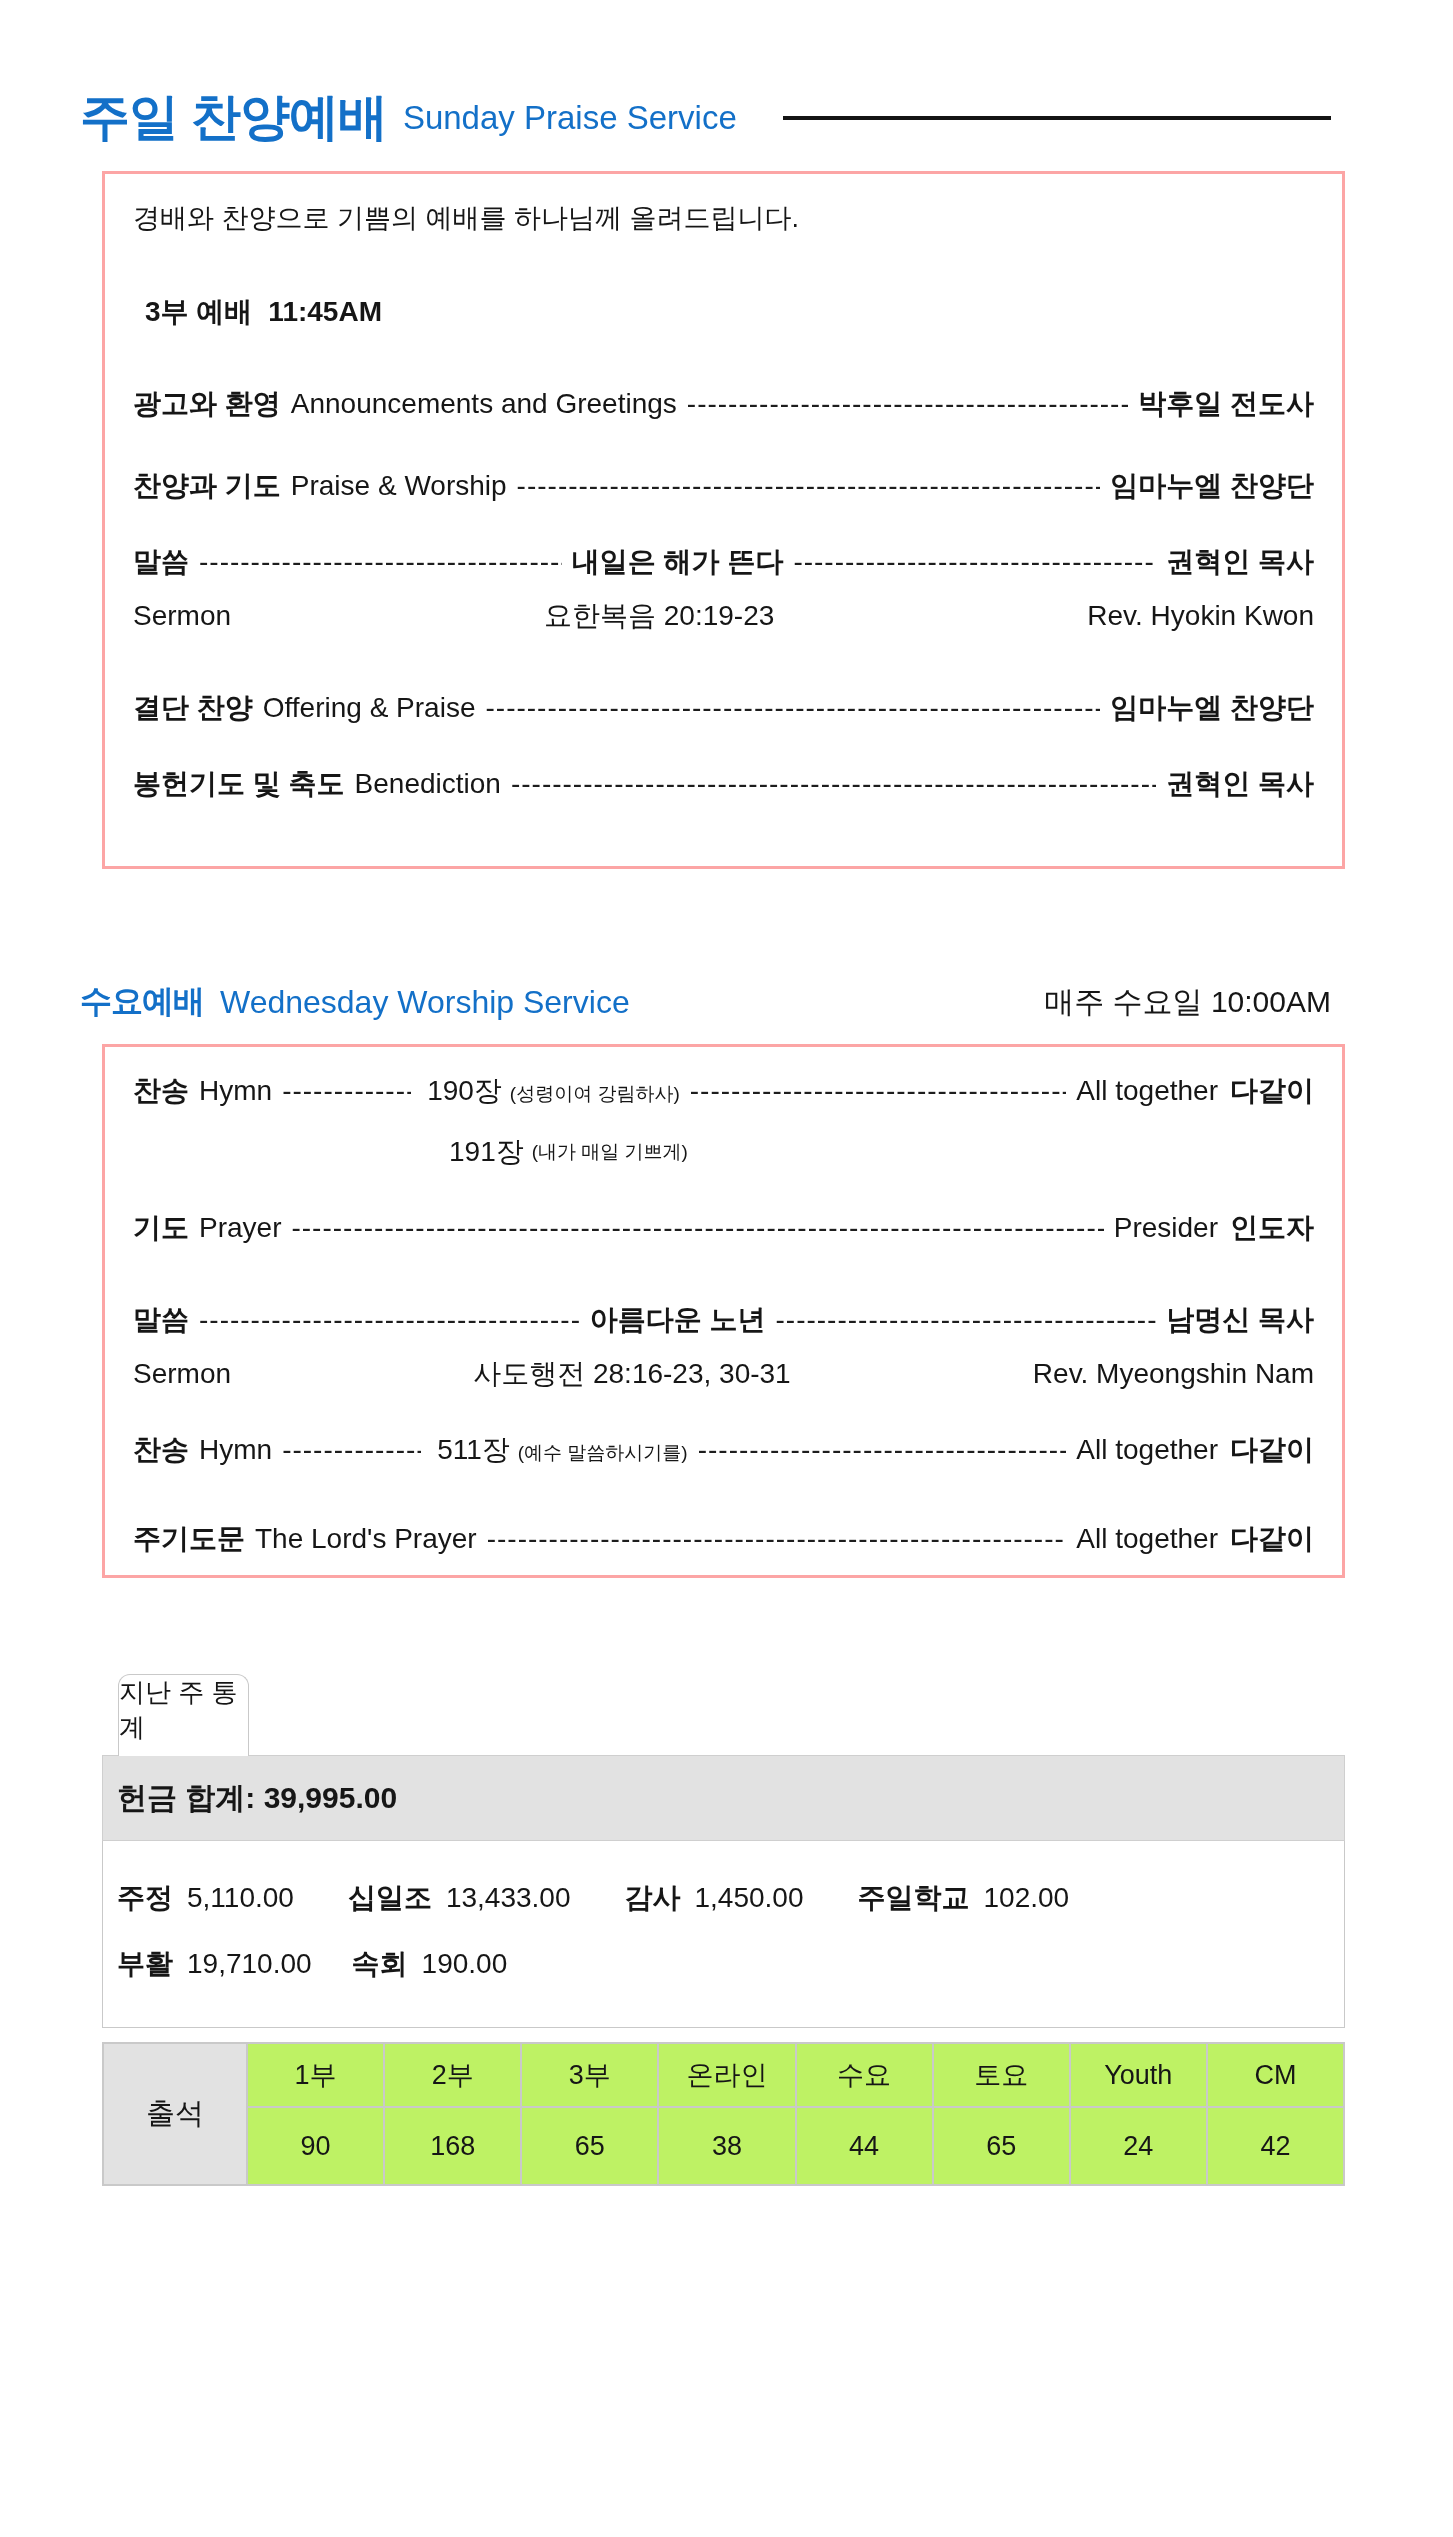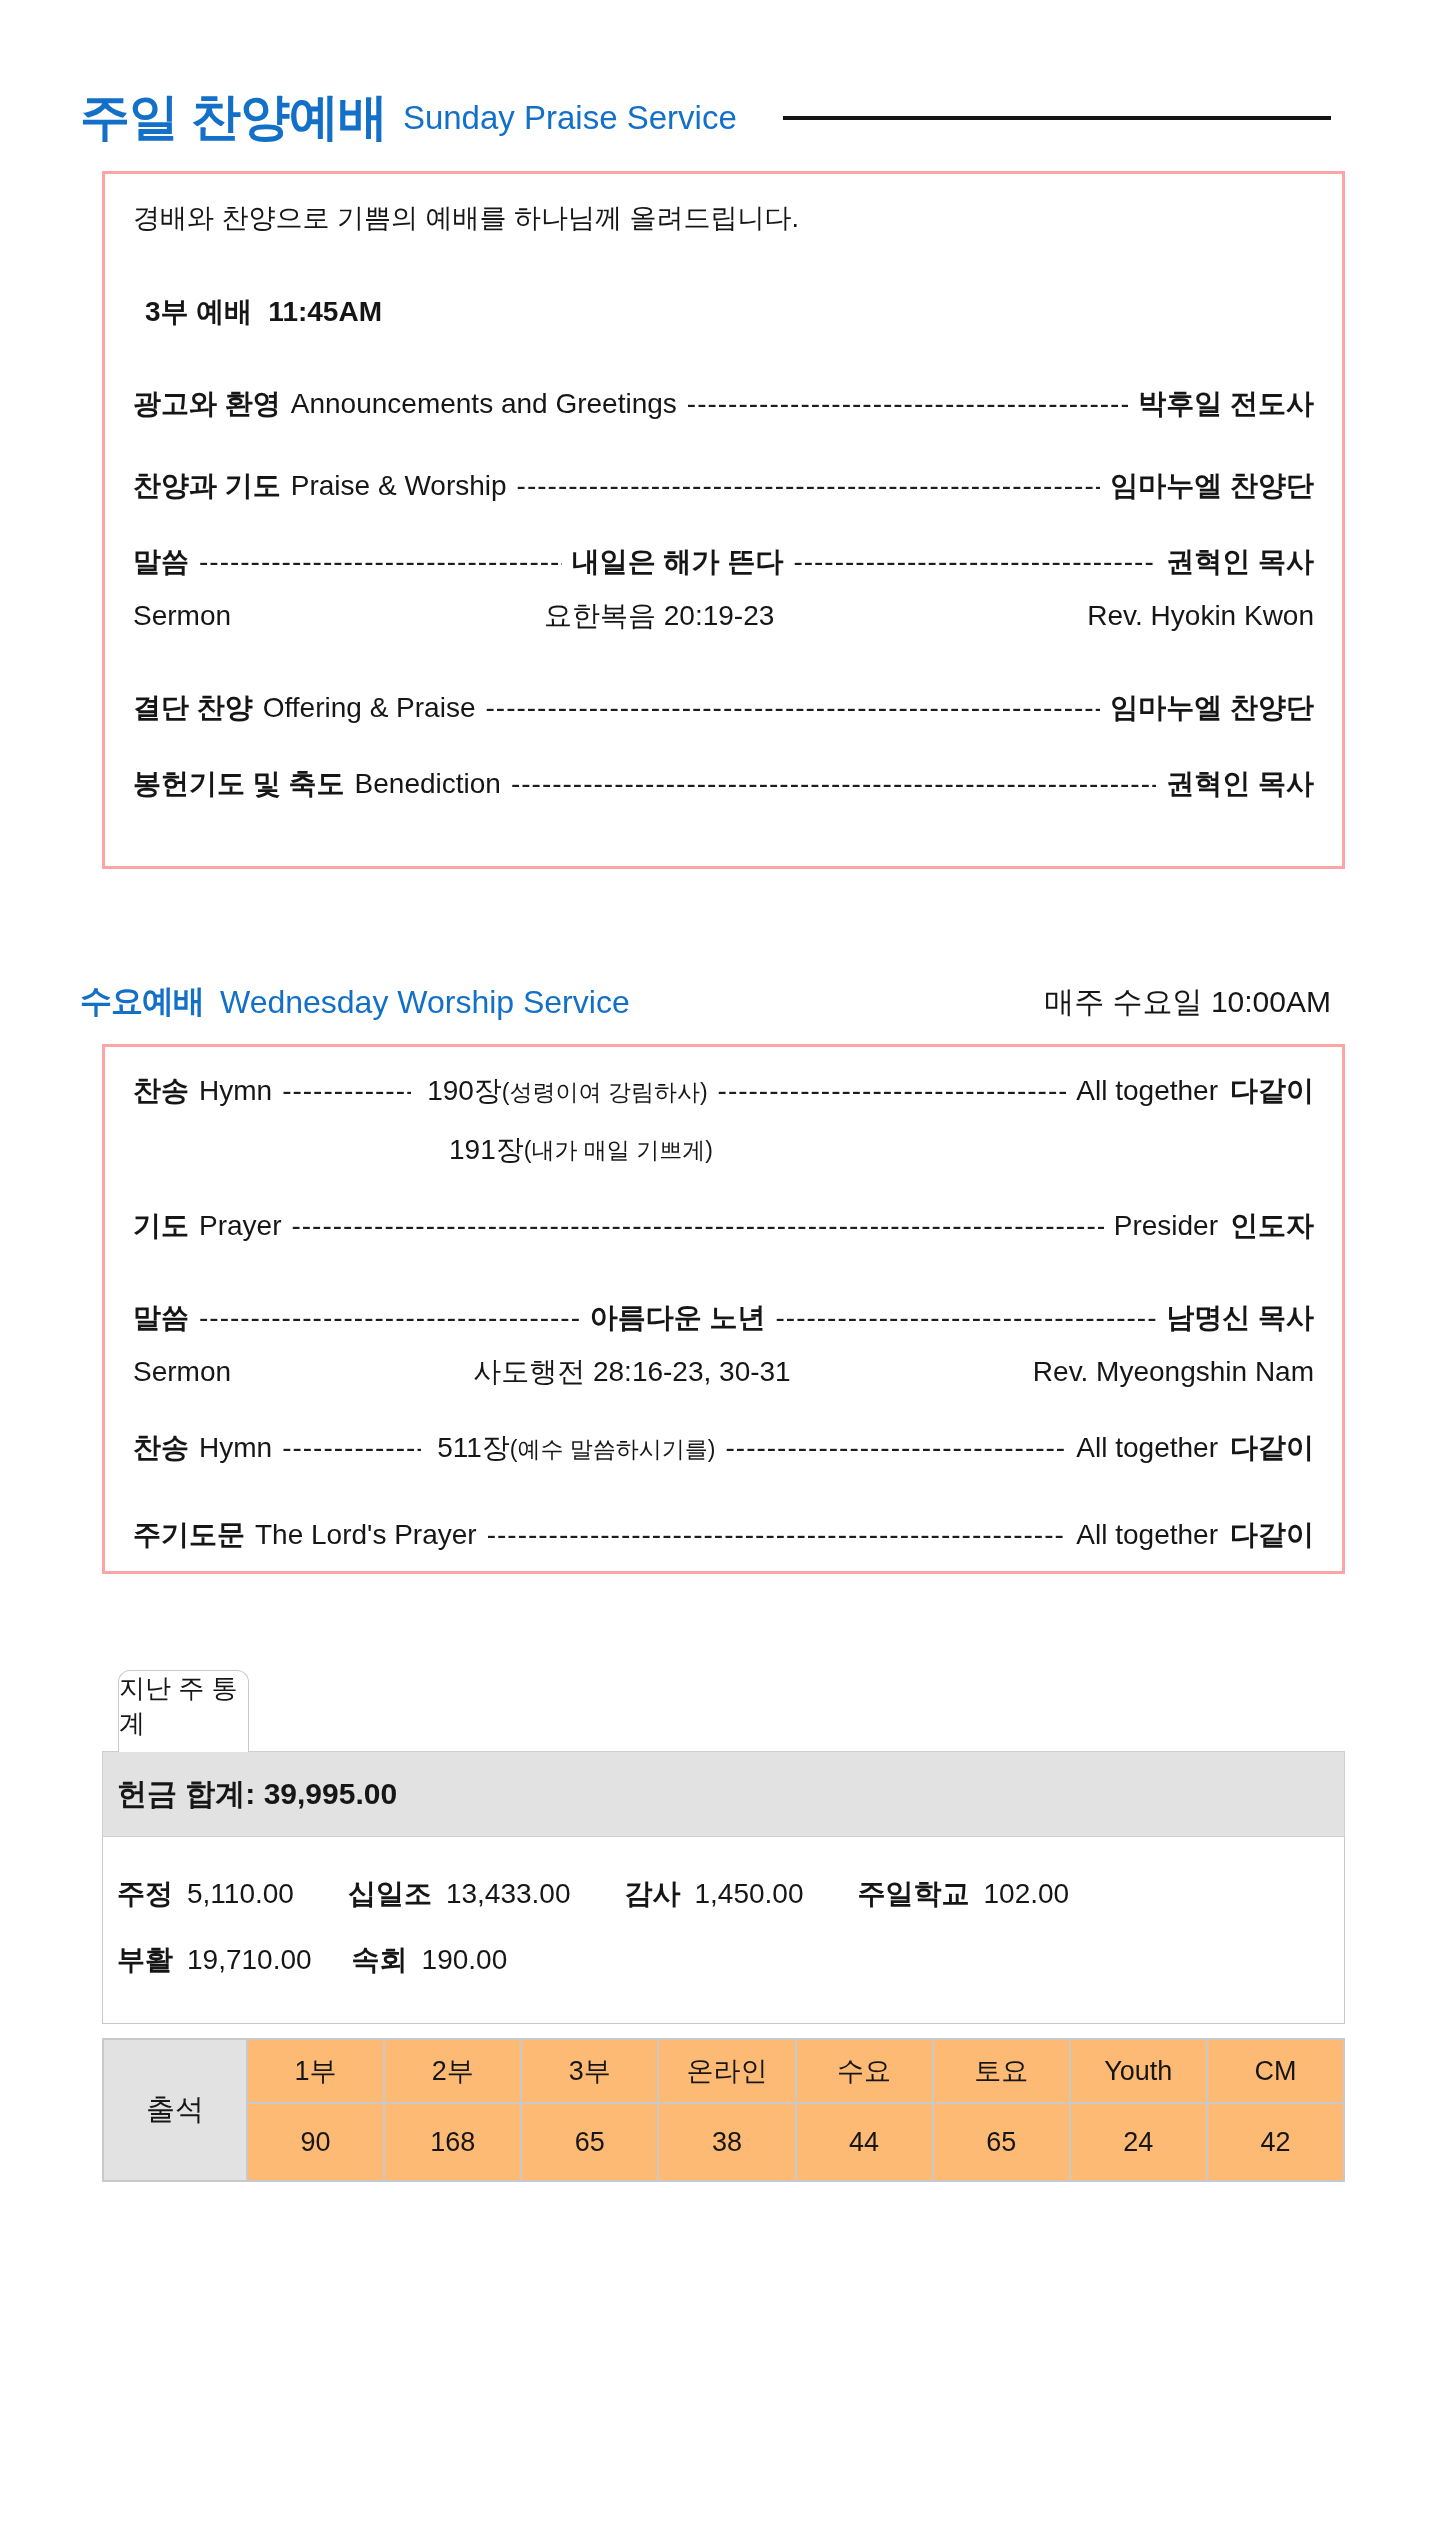--- a/index.html
+++ b/index.html
@@ -36,21 +36,21 @@
   .mt-xl { margin-top:56px; }
   .mt-lg { margin-top:46px; }
   .mt-md { margin-top:40px; }
   .mt-sm { margin-top:18px; }
   .lbl-ko { font-weight:700; }
   .lbl-en { margin-left:10px; font-weight:400; }
   .fill { flex:1; overflow:hidden; min-width:24px; margin:0 10px; color:#1d1d1d; letter-spacing:1px; }
   .mid-title { font-weight:700; }
   .name { font-weight:700; }
   .plain { font-weight:400; }
-  .paren { font-size:23px; }
+  .paren { font-size:19px; margin-left:8px; }
   .hymn-no { margin-left:6px; }
   .sd-left { white-space:nowrap; }
   .sd-mid { flex:1; text-align:center; white-space:nowrap; }
   .sd-right { white-space:nowrap; }
   .hymn2 { margin-top:22px; margin-left:316px; display:flex; align-items:flex-end; }
 
   .section2 { margin-top:111px; }
 
   
   .stats { margin:96px 0 0 102px; width:1243px; }
@@ -77,21 +77,21 @@
   .offer-item { display:flex; align-items:baseline; white-space:nowrap; }
   .offer-item .o-lbl { font-weight:700; }
   .offer-item .o-val { margin-left:14px; font-weight:400; }
   .offer-row .offer-item + .offer-item { margin-left:54px; }
 
   table.att {
     margin-top:14px; width:1243px;
     border-collapse:collapse; table-layout:fixed;
     font-size:27px;
   }
-  table.att td, table.att th { border:2px solid #c9c9c9; text-align:center; background:#fdba74; }
+  table.att td, table.att th { border:2px solid #c9c9c9; text-align:center; background:#bef264; }
   table.att .rowlbl { background:#e2e2e2; font-weight:700; font-size:29px; width:144px; }
   table.att tr.hdr td { height:64px; font-weight:400; }
   table.att tr.val td { height:78px; font-weight:400; }
 
   .next-bar {
     margin:28px 0 0 102px; width:1243px; height:105px;
     background:#e2e2e2; border:1px solid #d4d4d4;
     display:flex; align-items:center; justify-content:center;
     font-size:28px; white-space:nowrap;
   }

